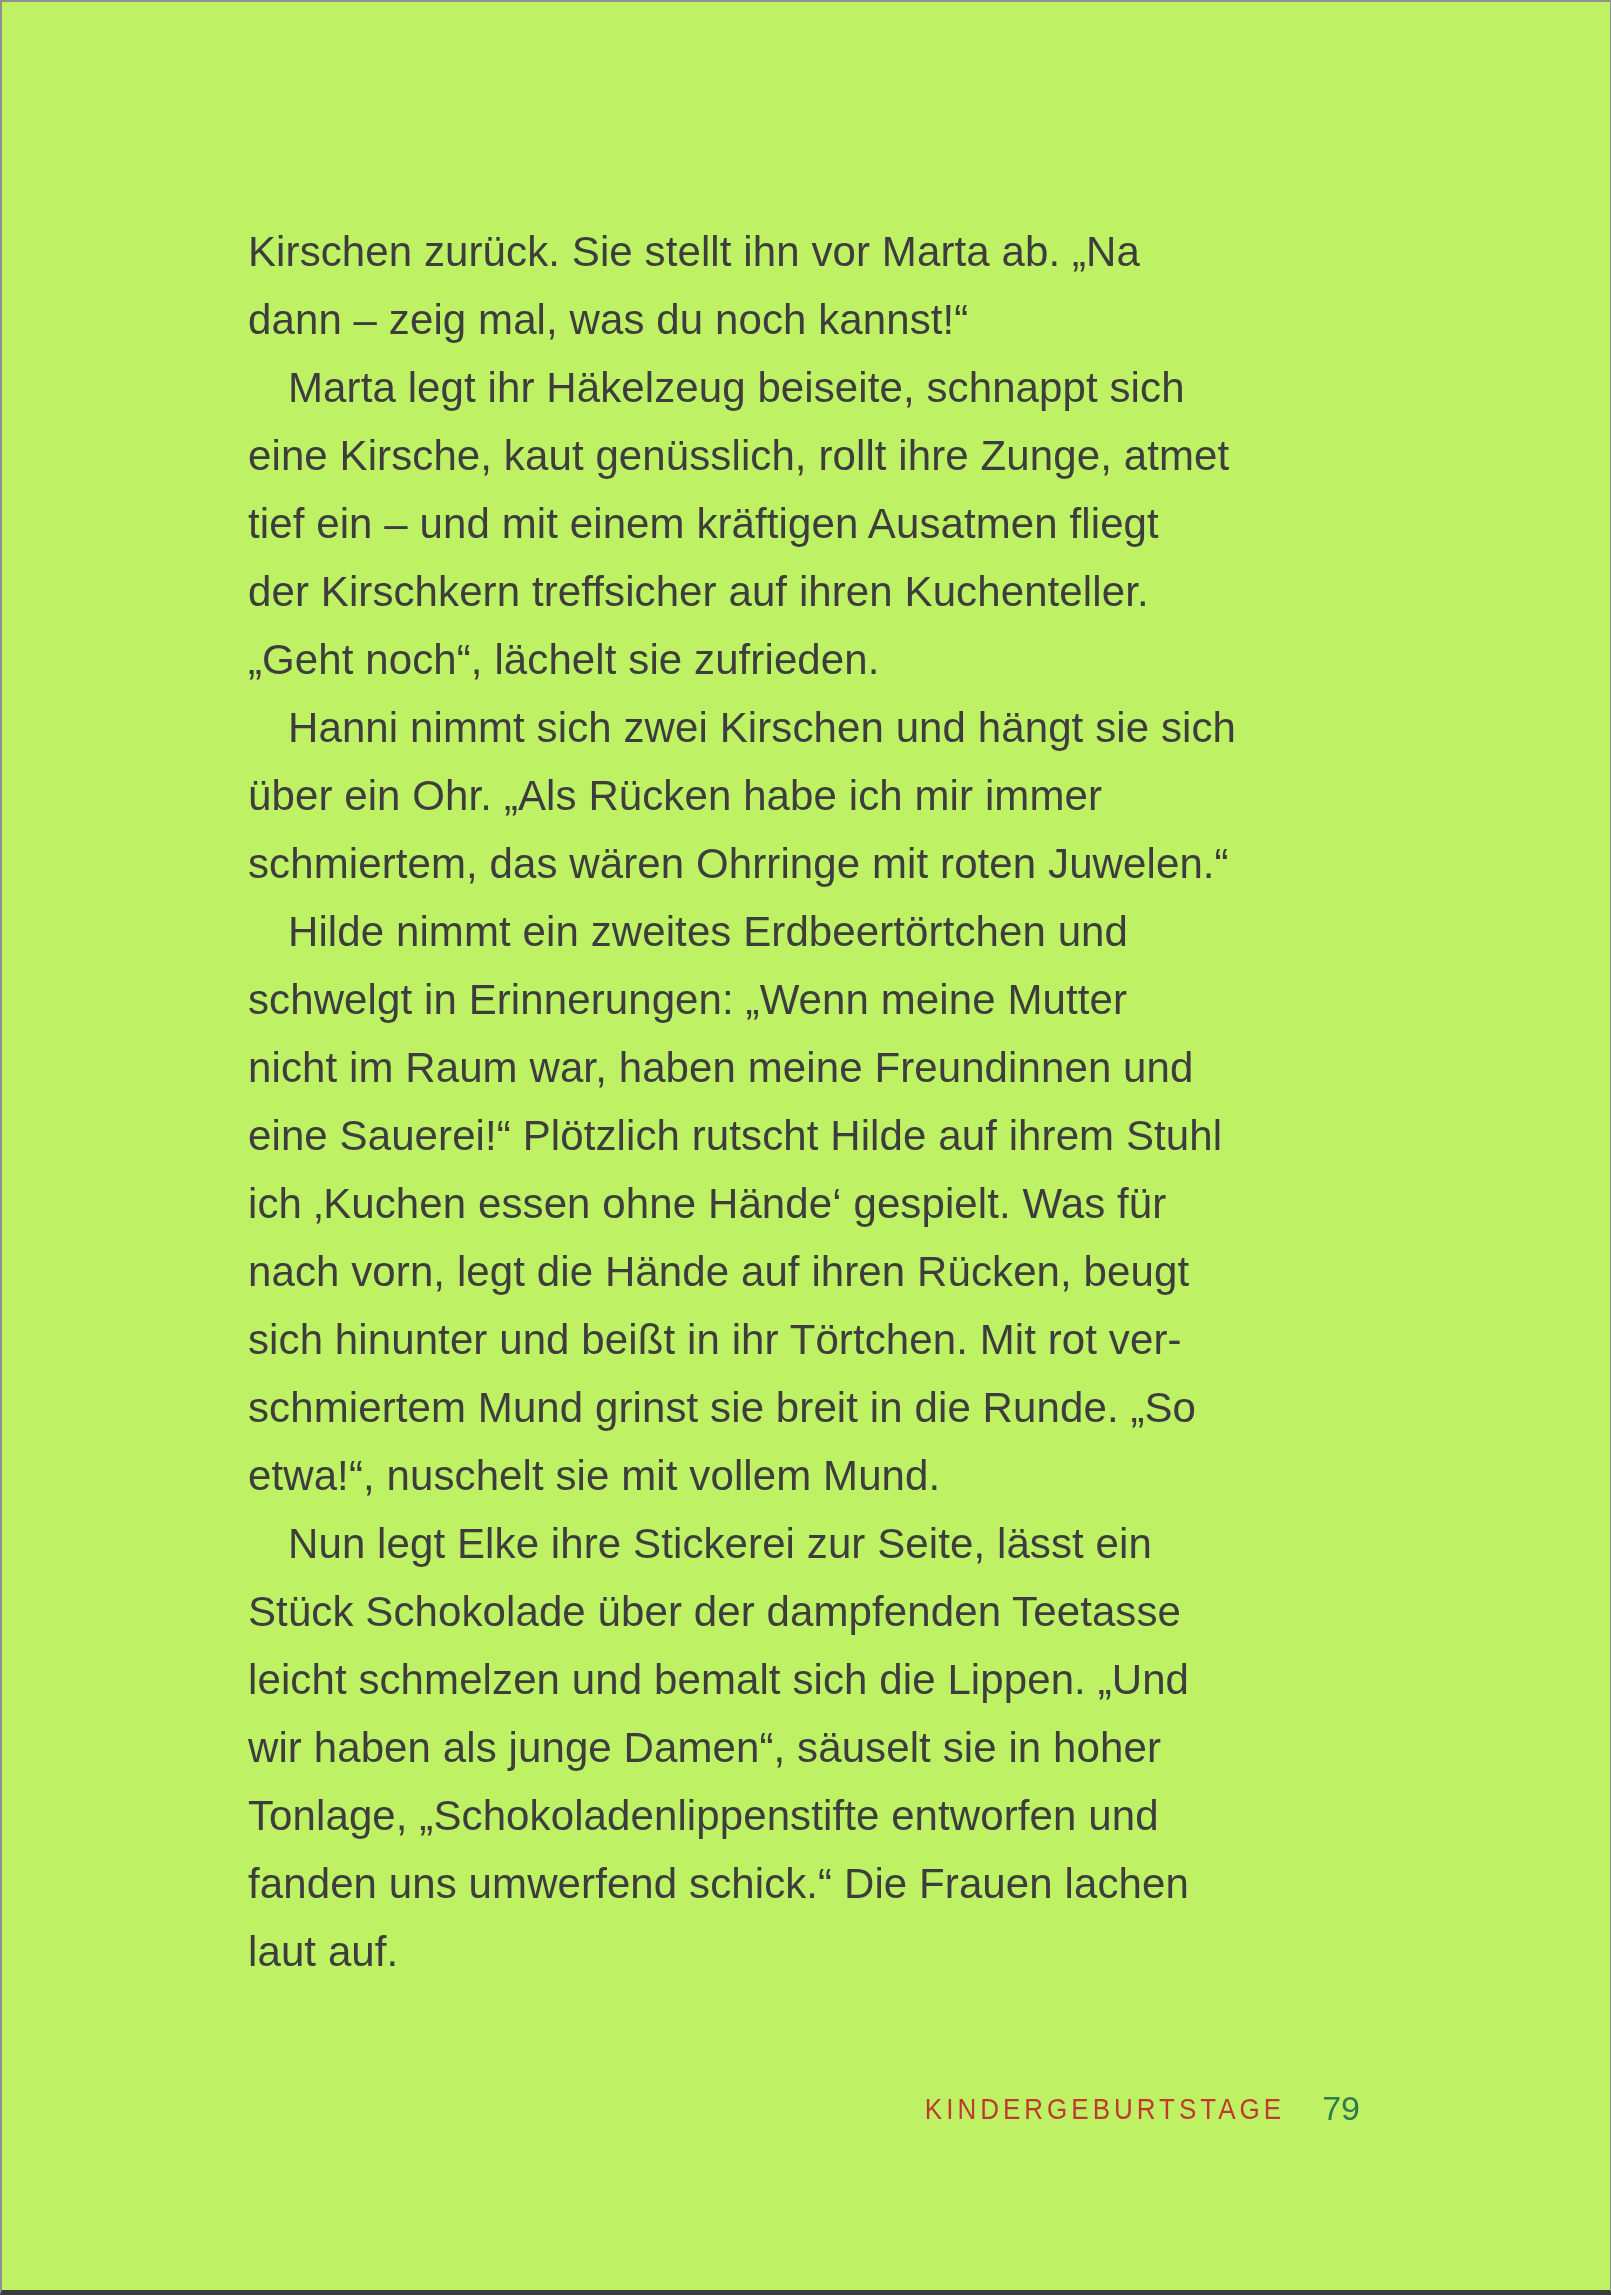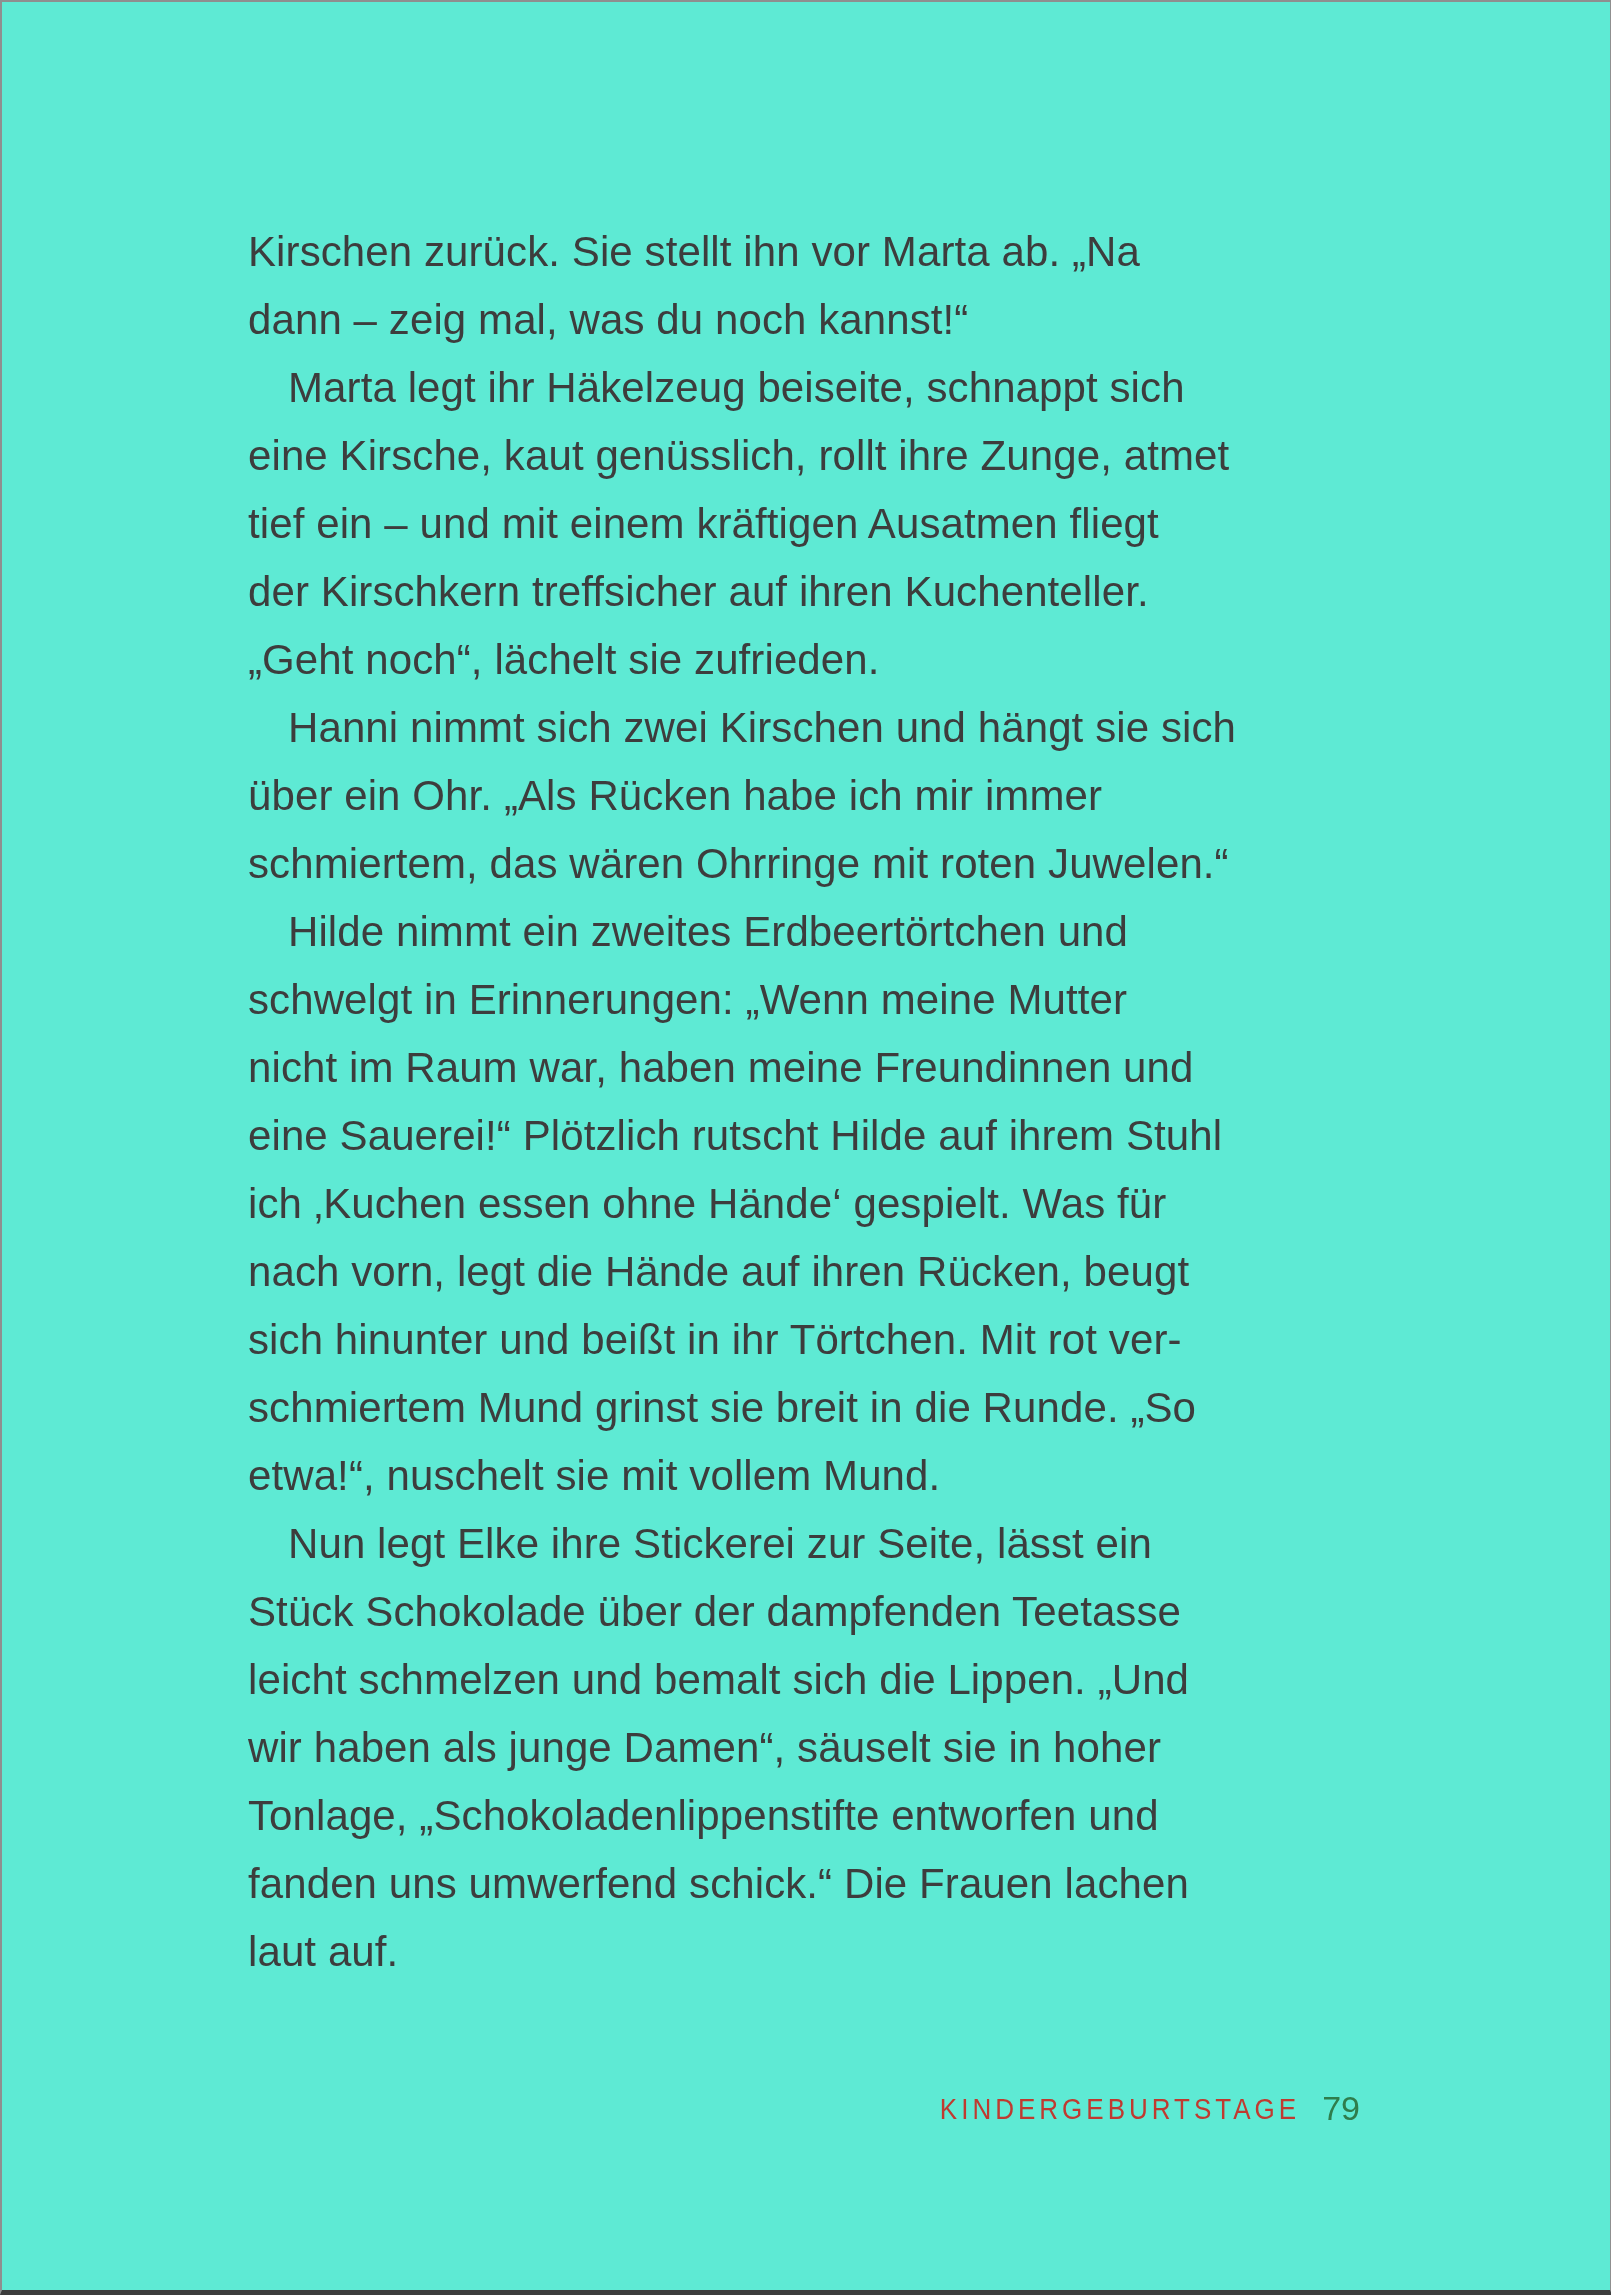--- a/index.html
+++ b/index.html
@@ -5,21 +5,21 @@
   html, body {
     margin: 0;
     padding: 0;
     background: #ffffff;
   }
   .page {
     position: relative;
     width: 1612px;
     height: 2295px;
     box-sizing: border-box;
-    background: #5eead4;
+    background: #bef264;
     border-left: 2px solid #8f8f8f;
     border-right: 2px solid #8f8f8f;
     border-top: 2px solid #8f8f8f;
     border-bottom: 5.4px solid #3c3c3c;
     font-family: "Liberation Sans", sans-serif;
     overflow: hidden;
   }
   .text-block {
     position: absolute;
     left: 246px;
@@ -35,21 +35,21 @@
   }
   .line.indent {
     padding-left: 40px;
   }
   .footer {
     position: absolute;
     right: 250px;
     top: 2087px;
     display: flex;
     align-items: baseline;
-    gap: 22px;
+    gap: 37px;
   }
   .chapter-label {
     color: var(--chapter-color, #c03a30);
     font-size: 26px;
     font-weight: 400;
     letter-spacing: 4px;
     transform: scaleY(1.15);
     transform-origin: bottom;
   }
   .page-number {

